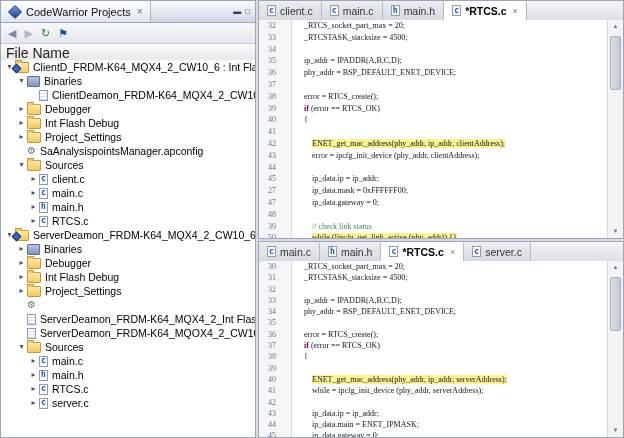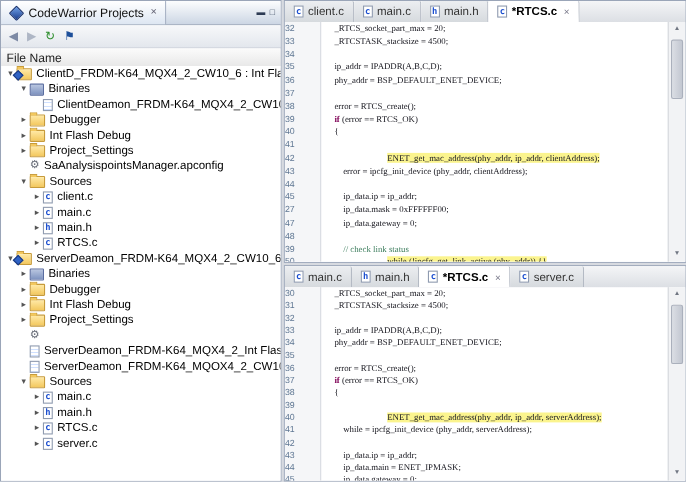--- a/index.html
+++ b/index.html
@@ -14,21 +14,21 @@
   .view-tab{display:flex;align-items:center;gap:4px;padding:0 7px;font-size:11px;color:#111;
     background:linear-gradient(#ffffff,#dde6f2);border-right:1px solid #aab4c6;}
   .cw-icon{width:8px;height:8px;flex:none;margin:0 2px;background:linear-gradient(135deg,#6fa0e8,#1c3f8f);
     transform:rotate(45deg);border:1px solid #16306e;border-radius:1px;}
   .view-close{color:#667;font-size:10px;margin-left:2px;cursor:default;}
   .view-buttons{margin-left:auto;display:flex;align-items:center;gap:4px;padding-right:5px;}
   .win-btn{font-size:8px;color:#2e3c55;line-height:1;}
   .toolbar{height:20px;display:flex;align-items:center;gap:8px;padding:0 7px;
     background:linear-gradient(#f7f8fa,#e3e7ed);border-bottom:1px solid #c6ccd6;}
   .tool-icon{font-size:11px;line-height:1;}
-  .col-header{height:18px;display:flex;align-items:center;padding-left:5px;font-size:11px;color:#222;
+  .col-header{height:18px;display:flex;align-items:center;padding-left:5px;font-size:14px;color:#222;
     background:linear-gradient(#fbfbfb,#e6e6e6);border-bottom:1px solid #cfcfcf;}
   .tree{position:absolute;top:59px;left:0;right:0;bottom:0;overflow:hidden;background:#fff;}
   .tree-row{height:14px;display:flex;align-items:center;font-size:10.5px;color:#000;
     white-space:nowrap;overflow:hidden;}
   .twisty{width:11px;flex:none;font-size:8px;color:#555;text-align:center;line-height:1;}
   .tree-label{margin-left:4px;}
 
   
   .fi-folder{position:relative;width:12px;height:9px;flex:none;margin-top:1px;
     background:linear-gradient(#ffe9a6,#f3c85e);border:1px solid #c79b3b;border-radius:1px;}
@@ -51,27 +51,27 @@
   .tabbar{height:19px;display:flex;background:linear-gradient(#f4f5f7,#dcdfe4);
     border-bottom:1px solid #aab2c0;}
   .tab{display:flex;align-items:center;gap:4px;padding:0 8px;font-size:10.5px;color:#333;
     border-right:1px solid #b4bac4;background:linear-gradient(#eceef1,#d6dade);
     border-radius:2px 2px 0 0;white-space:nowrap;}
   .tab.active{background:#fff;color:#000;font-weight:bold;}
   .tab-close{font-size:9px;color:#778;margin-left:2px;font-weight:normal;}
   .code-wrap{position:absolute;top:19px;left:0;right:0;bottom:0;background:#fff;overflow:hidden;}
   .gutter{position:absolute;left:0;top:0;bottom:0;width:32px;background:#f5f6f8;
     border-right:1px solid #d9dce2;}
-  .ln{font-family:Liberation Sans, sans-serif;font-size:8px;color:#5f7793;
-    text-align:left;padding-right:6px;}
+  .ln{font-family:Liberation Serif, serif;font-size:8px;color:#5f7793;
+    text-align:center;padding-right:6px;}
   .code-text{position:absolute;left:33px;top:0;right:15px;bottom:0;padding-left:4px;overflow:hidden;}
   .code-line{font-family:Liberation Serif, serif;font-size:8px;color:#16161e;white-space:pre;}
   .ed-top .ln,.ed-top .code-line{height:11.8px;line-height:11.8px;}
   .ed-bot .ln,.ed-bot .code-line{height:11.3px;line-height:11.3px;}
-  .occ-hl{background:var(--hl,#fbf48e);margin-left:40px;}
+  .occ-hl{background:var(--hl,#fbf48e);}
   .kw{color:var(--kw,#7f0055);font-weight:bold;}
   .cmt{color:var(--cmt,#3f7f5f);}
 
   .scrollbar{position:absolute;right:0;top:0;bottom:0;width:15px;background:#f2f3f5;
     border-left:1px solid #d5d8dd;}
   .sb-arrow{position:absolute;left:0;right:0;text-align:center;font-size:6px;color:#707682;
     height:13px;line-height:13px;}
   .sb-up{top:0;} .sb-down{bottom:0;}
   .sb-thumb{position:absolute;left:2px;right:2px;top:16px;height:52px;
     background:linear-gradient(90deg,#dbdee4,#c2c7d1);border:1px solid #aab0bc;border-radius:2px;}

